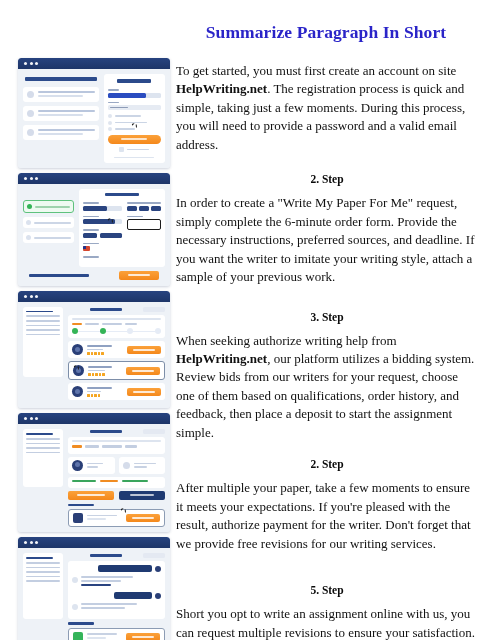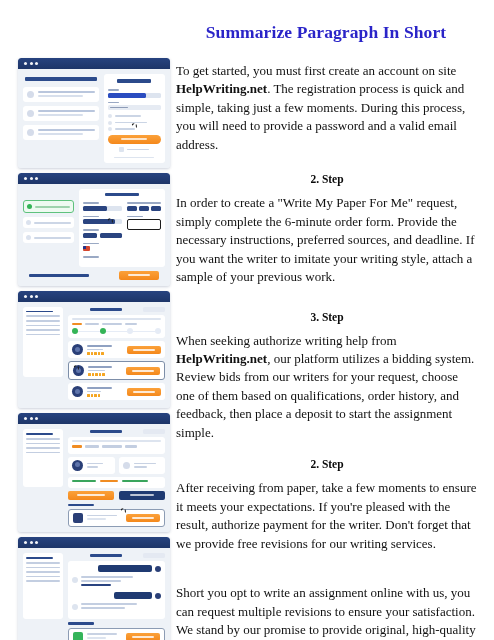--- a/index.html
+++ b/index.html
@@ -643,20 +643,21 @@
     <p class="step-body"><span>In order to create a "Write My Paper For Me" request, simply complete the 6-minute order form. Provide the necessary instructions, preferred sources, and deadline. If you want the writer to imitate your writing style, attach a sample of your previous work.</span><b></b><span></span></p>
   </div>
 
   <div class="step-block sb3">
     <div class="step-heading">3. Step</div>
     <p class="step-body"><span>When seeking authorize writing help from </span><b>HelpWriting.net</b><span>, our platform utilizes a bidding system. Review bids from our writers for your request, choose one of them based on qualifications, order history, and feedback, then place a deposit to start the assignment simple.</span></p>
   </div>
 
   <div class="step-block sb4">
     <div class="step-heading">2. Step</div>
-    <p class="step-body"><span>After receiving from paper, take a few moments to ensure it meets your expectations. If you're pleased with the result, authorize payment for the writer. Don't forget that we provide free revisions for our writing services.</span><b></b><span></span></p>
+    <p class="step-body"><span>After multiple your paper, take a few moments to ensure it meets your expectations. If you're pleased with the result, authorize payment for the writer. Don't forget that we provide free revisions for our writing services.</span><b></b><span></span></p>
   </div>
 
   <div class="step-block">
+    <div class="step-heading">5. Step</div>
     <p class="step-body"><span>Short you opt to write an assignment online with us, you can request multiple revisions to ensure your satisfaction. We stand by our promise to provide original, high-quality content - if plagiarized, we offer a full refund. Choose us confidently, knowing that your needs will be fully met.</span><b></b><span></span></p>
   </div>
 
 </div>
 
 </body></html>

